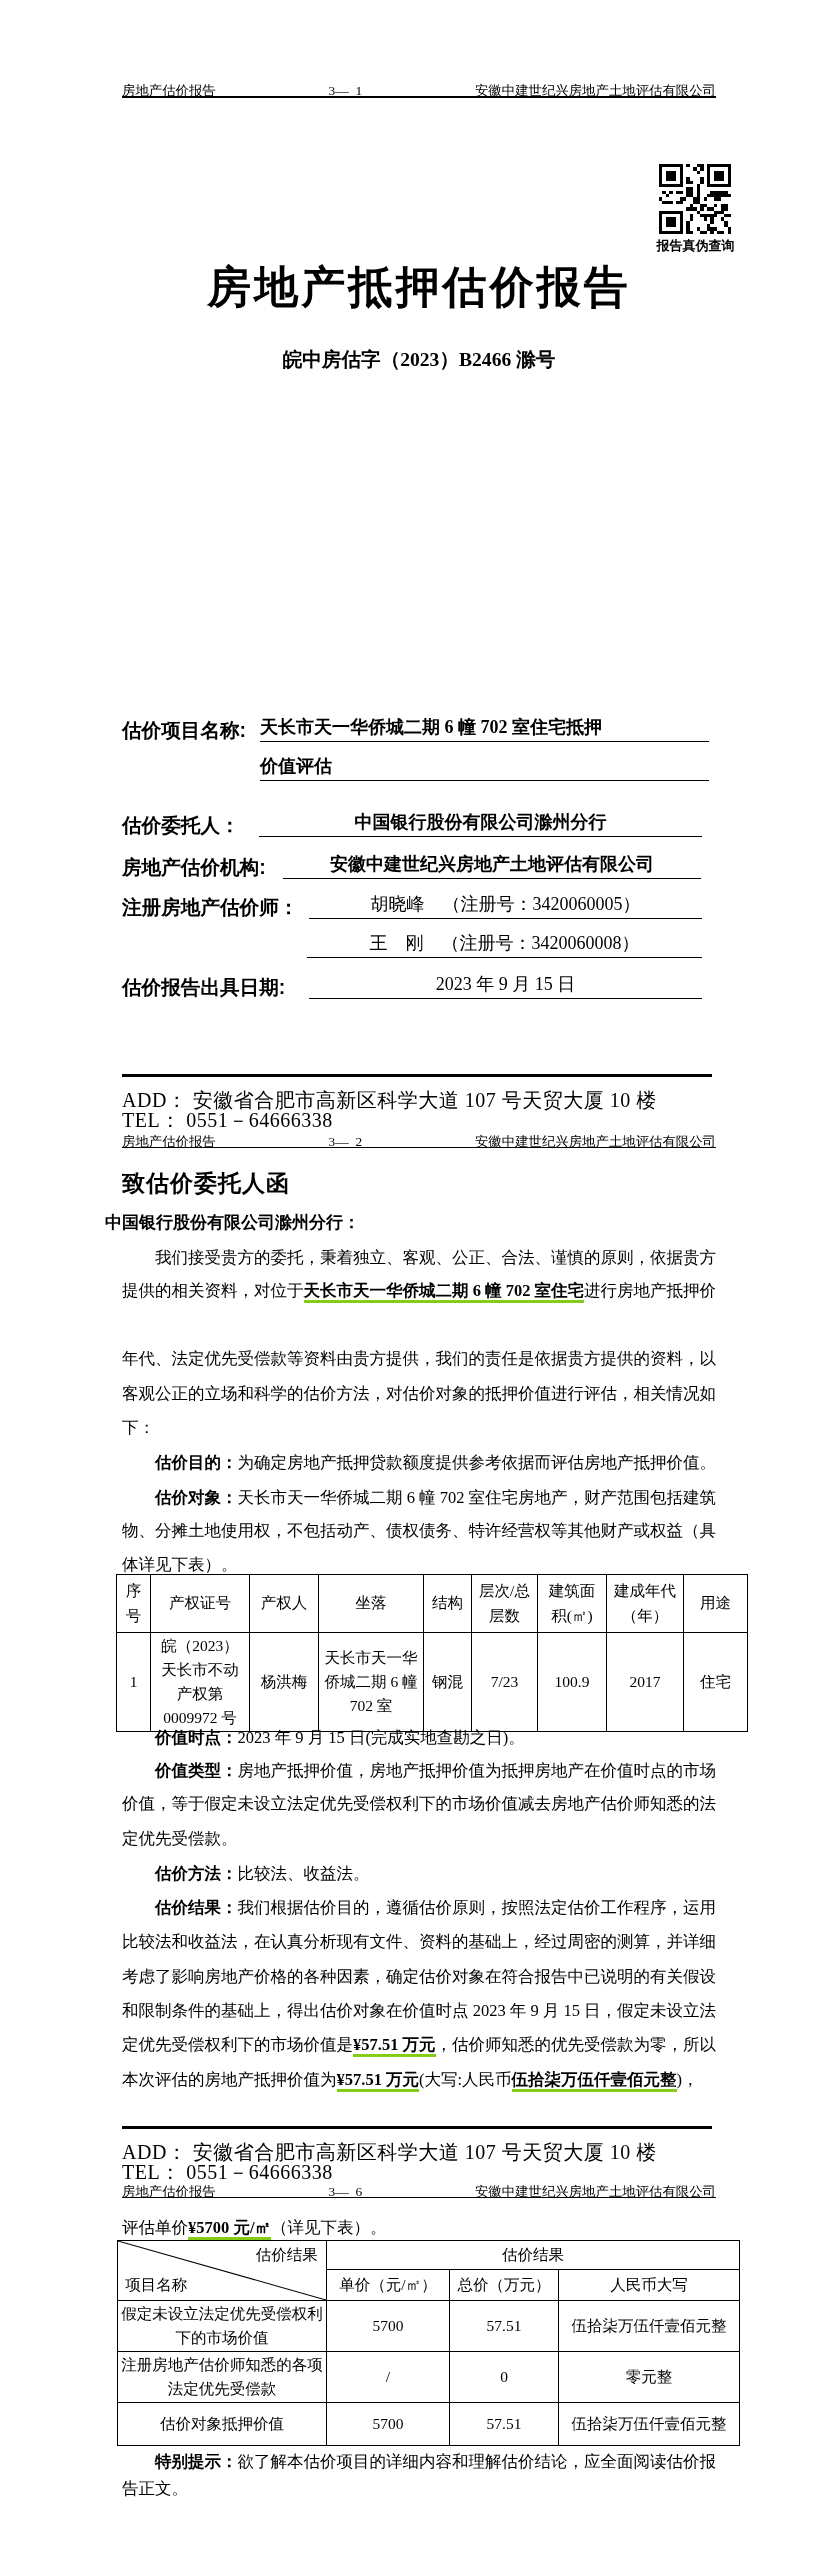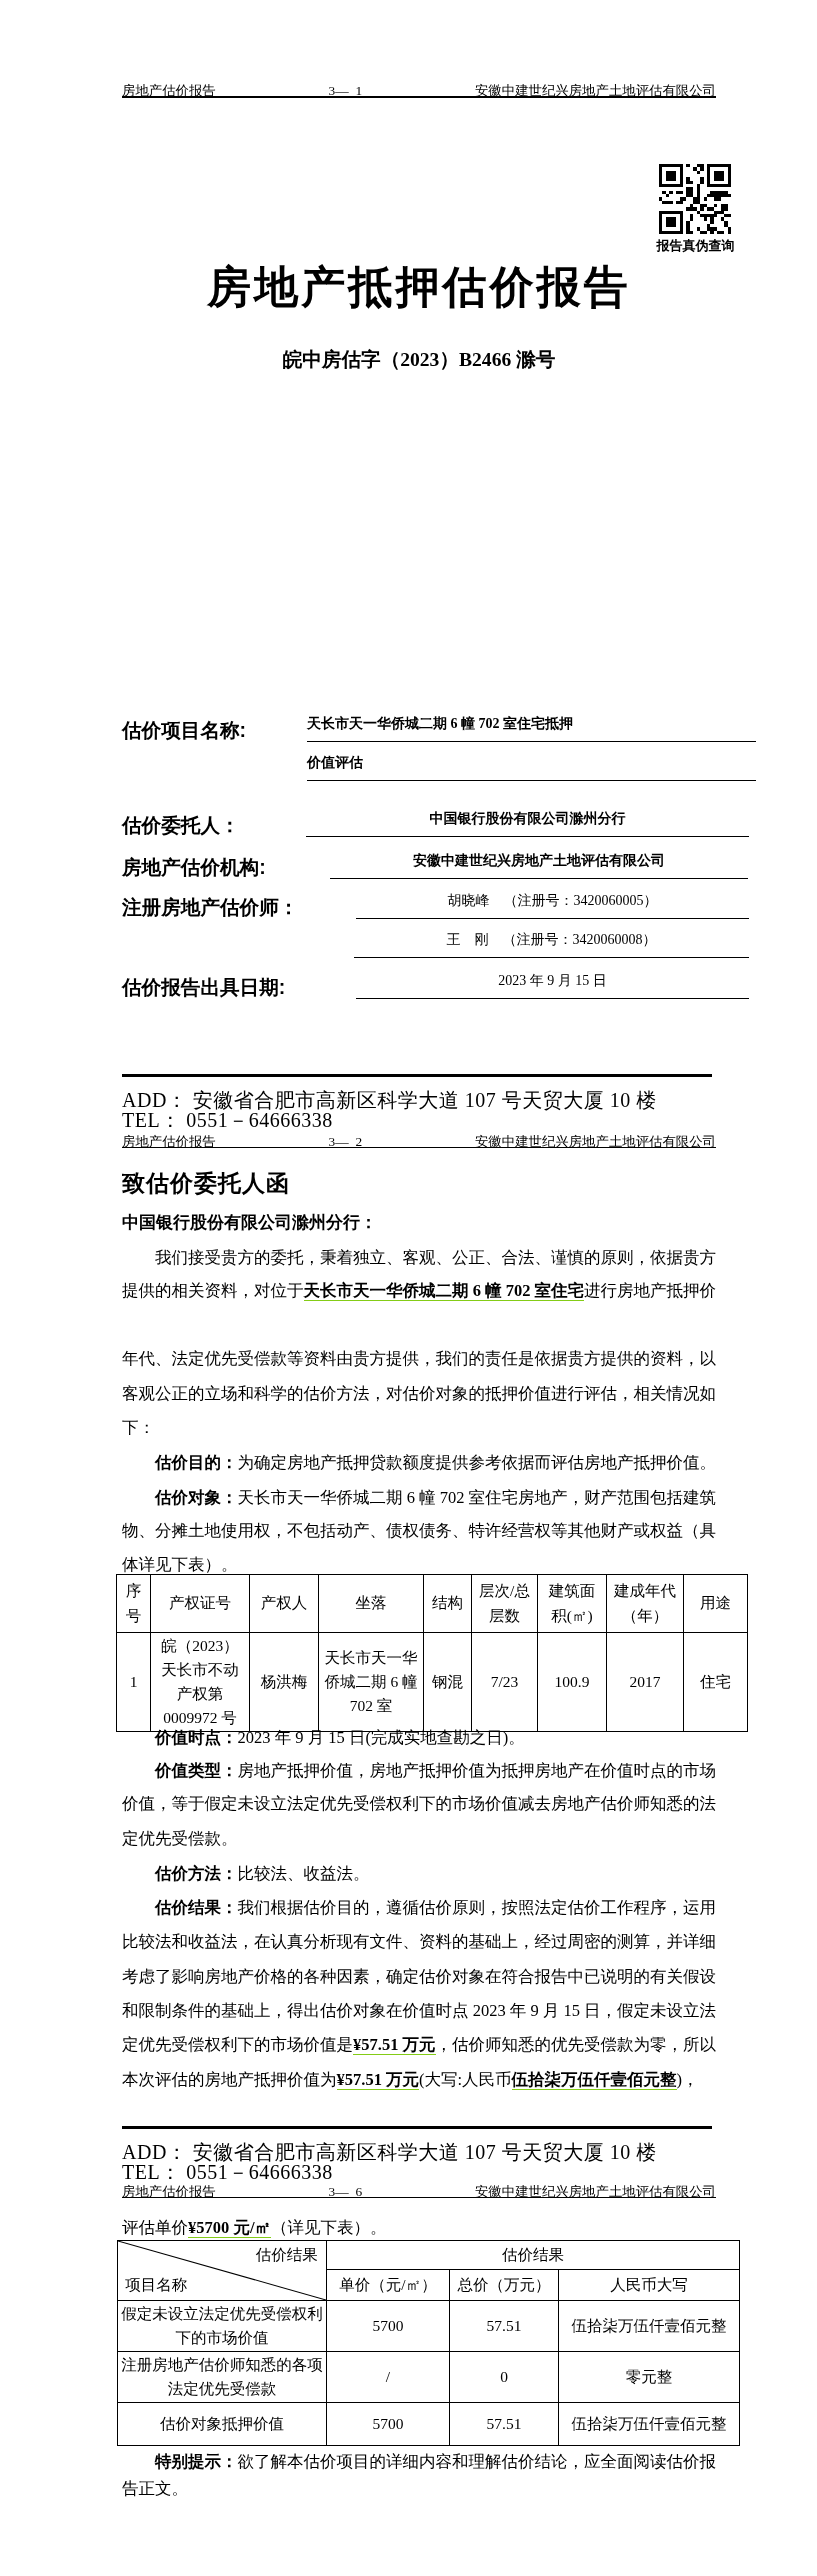--- a/index.html
+++ b/index.html
@@ -17,35 +17,35 @@
   .title{
     position:absolute;left:122px;width:594px;text-align:center;font-size:44px;
     font-weight:700;letter-spacing:3.1px;white-space:nowrap;
   }
   .subtitle{position:absolute;left:122px;width:594px;text-align:center;font-size:19.6px;font-weight:700;}
   .ilabel{
     position:absolute;left:122px;font-size:19.6px;font-weight:700;white-space:nowrap;
     font-family:"Liberation Sans","DejaVu Sans",sans-serif;
   }
   .ival{
-    position:absolute;height:26px;border-bottom:1.5px solid #000;font-size:14px;
-    text-align:center;white-space:nowrap;margin-left:47px;
+    position:absolute;height:26px;border-bottom:1.5px solid #000;font-size:18px;
+    text-align:center;white-space:nowrap;
   }
   .ival.bold{font-weight:700;}
   .line{position:absolute;left:122px;width:594px;font-size:16.5px;line-height:20.6px;white-space:nowrap;}
   .line.ind{padding-left:33px;}
   .line .b{font-weight:700;}
   .line .h{font-weight:700;font-family:"Liberation Sans","DejaVu Sans",sans-serif;}
-  .line .u{border-bottom:1px solid #84cc16;margin-top:43px;}
+  .line .u{border-bottom:3px solid #84cc16;margin-top:43px;}
   .letter-title{
     position:absolute;left:122px;width:594px;text-align:left;font-size:23px;font-weight:700;
     font-family:"Liberation Sans","DejaVu Sans",sans-serif;letter-spacing:1px;
   }
   .salutation{
-    position:absolute;left:122px;font-size:17px;font-weight:700;white-space:nowrap;
+    position:absolute;left:105px;font-size:17px;font-weight:700;white-space:nowrap;
     font-family:"Liberation Sans","DejaVu Sans",sans-serif;
   }
   table{border-collapse:collapse;table-layout:fixed;position:absolute;padding-left:36px;}
   td,th{border:1px solid #000;text-align:center;vertical-align:middle;
     font-size:15.5px;font-weight:400;padding:1px 3.1px;line-height:1.55;overflow:hidden;}
   .corner{position:relative;padding:0;}
   .corner svg{position:absolute;left:0;top:0;width:100%;height:100%;}
   .corner .tr{position:absolute;top:2.1px;right:8.2px;font-size:15.5px;}
   .corner .bl{position:absolute;bottom:3.1px;left:7.2px;font-size:15.5px;}
   .ftr{position:absolute;left:122px;font-size:20px;letter-spacing:0.5px;white-space:nowrap;}

